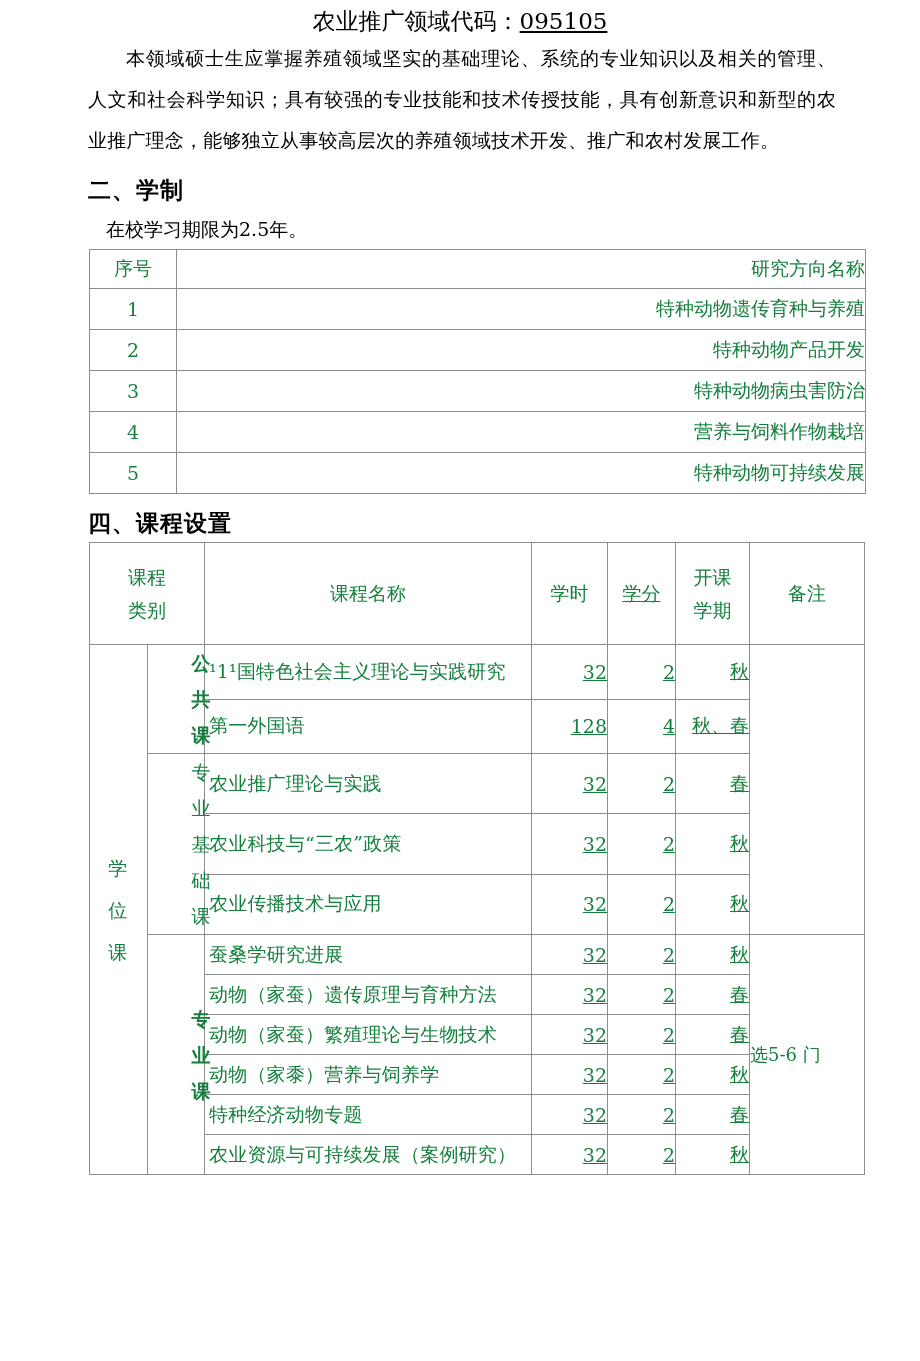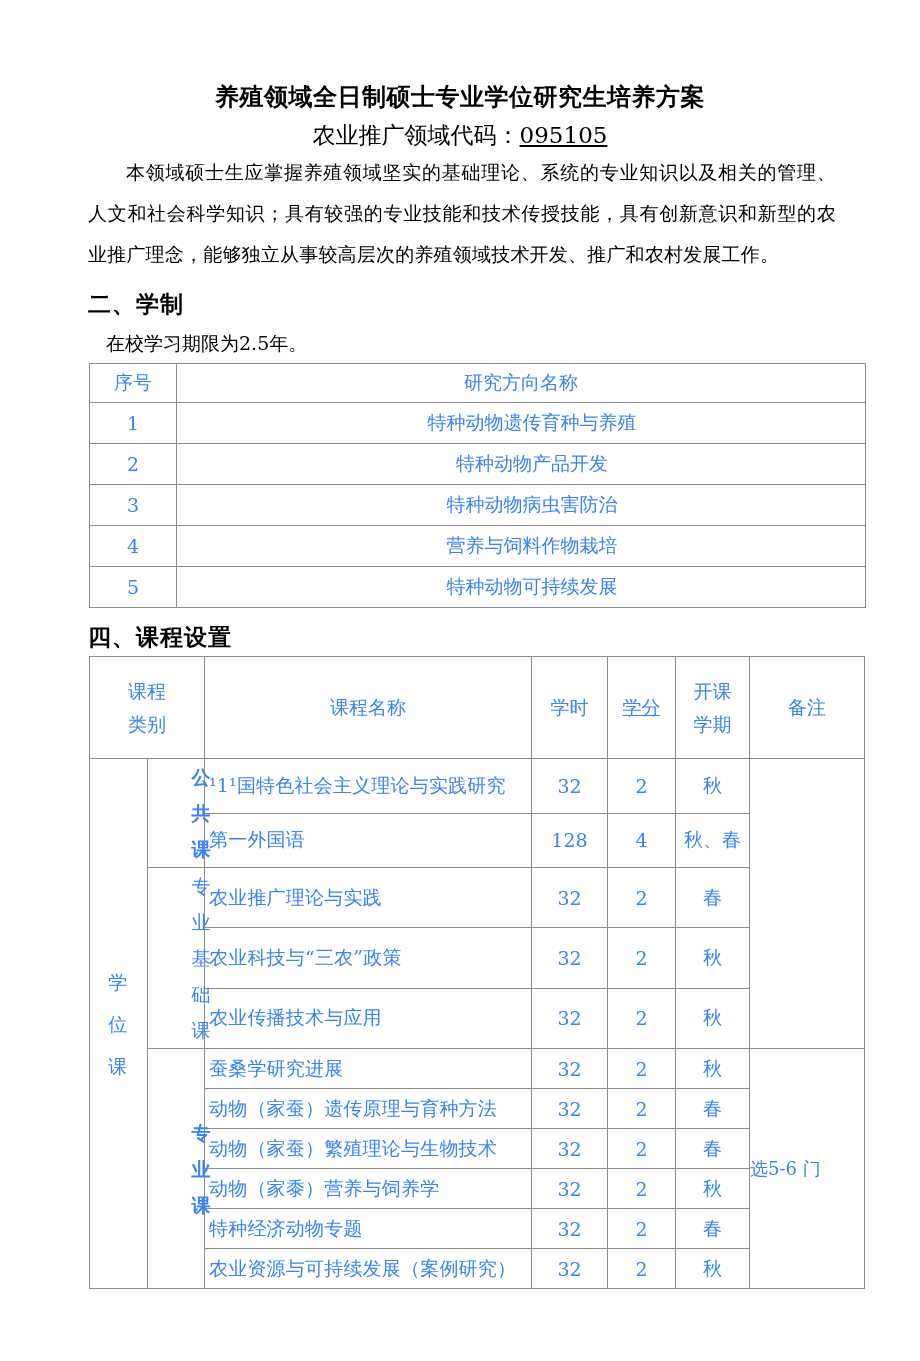--- a/index.html
+++ b/index.html
@@ -75,41 +75,41 @@
     margin: 0;
     padding-left: 68px;
     text-indent: 38px;
   }
 
   
   table {
     border-collapse: collapse;
     table-layout: fixed;
     font-size: 19px;
-    color: #3b82f6;
+    color: #15803d;
   }
   td, th {
     border: 1px solid #8d8d8d;
     padding: 0;
     font-weight: normal;
     vertical-align: middle;
   }
 
   .tbl-wrap {
     padding-left: 89px;
   }
 
   
   #research-table {
     width: 774px;
   }
   #research-table .c-no   { width: 86px; text-align: center; }
-  #research-table .c-name { width: 688px; text-align: center; padding-left: 22px; }
+  #research-table .c-name { width: 688px; text-align: right; padding-left: 22px; }
   #research-table .hdr-no   { height: 38px; text-align: center; }
-  #research-table .hdr-name { height: 38px; text-align: center; padding-left: 0; }
+  #research-table .hdr-name { height: 38px; text-align: right; padding-left: 0; }
   #research-table tbody tr { height: 41px; }
 
   
   #course-table {
     width: 776px;
   }
   #course-table .col-cat1  { width: 44px; }
   #course-table .col-cat2  { width: 77px; padding-left: 44px; }
   #course-table .col-cname { width: 326px; }
   #course-table .col-hours { width: 75px; }
@@ -121,21 +121,21 @@
     text-align: center;
     height: 101px;
     line-height: 33px;
   }
   #course-table tbody tr { height: 40px; }
   #course-table td.cname {
     text-align: left;
     padding-left: 4px;
     letter-spacing: 0.2px;
   }
-  #course-table td.ctr { text-align: center; }
+  #course-table td.ctr { text-align: right; text-decoration: underline; }
   #course-table td.cat-vert {
     text-align: center;
     line-height: 42px;
     letter-spacing: 1px;
   }
   #course-table td.cat-stack {
     text-align: center;
     line-height: 36px;
   }
   #course-table td.bold { font-weight: bold; }
@@ -146,21 +146,20 @@
   .vstack { display: block; }
   .vstack span { display: block; }
 
   .num { font-family: "DejaVu Serif", "Liberation Serif", serif; }
 </style>
 </head>
 <body>
 
 <div class="page">
 
-  <h1 class="doc-title">养殖领域全日制硕士专业学位研究生培养方案</h1>
 
   <div class="doc-subtitle">
     <span>农业推广领域代码：</span><span class="code">095105</span>
   </div>
 
   <p class="body-paragraph">本领域硕士生应掌握养殖领域坚实的基础理论、系统的专业知识以及相关的管理、人文和社会科学知识；具有较强的专业技能和技术传授技能，具有创新意识和新型的农业推广理念，能够独立从事较高层次的养殖领域技术开发、推广和农村发展工作。</p>
 
   <h2 class="section-heading">二、学制</h2>
   <p class="body-line">在校学习期限为2.5年。</p>
 

